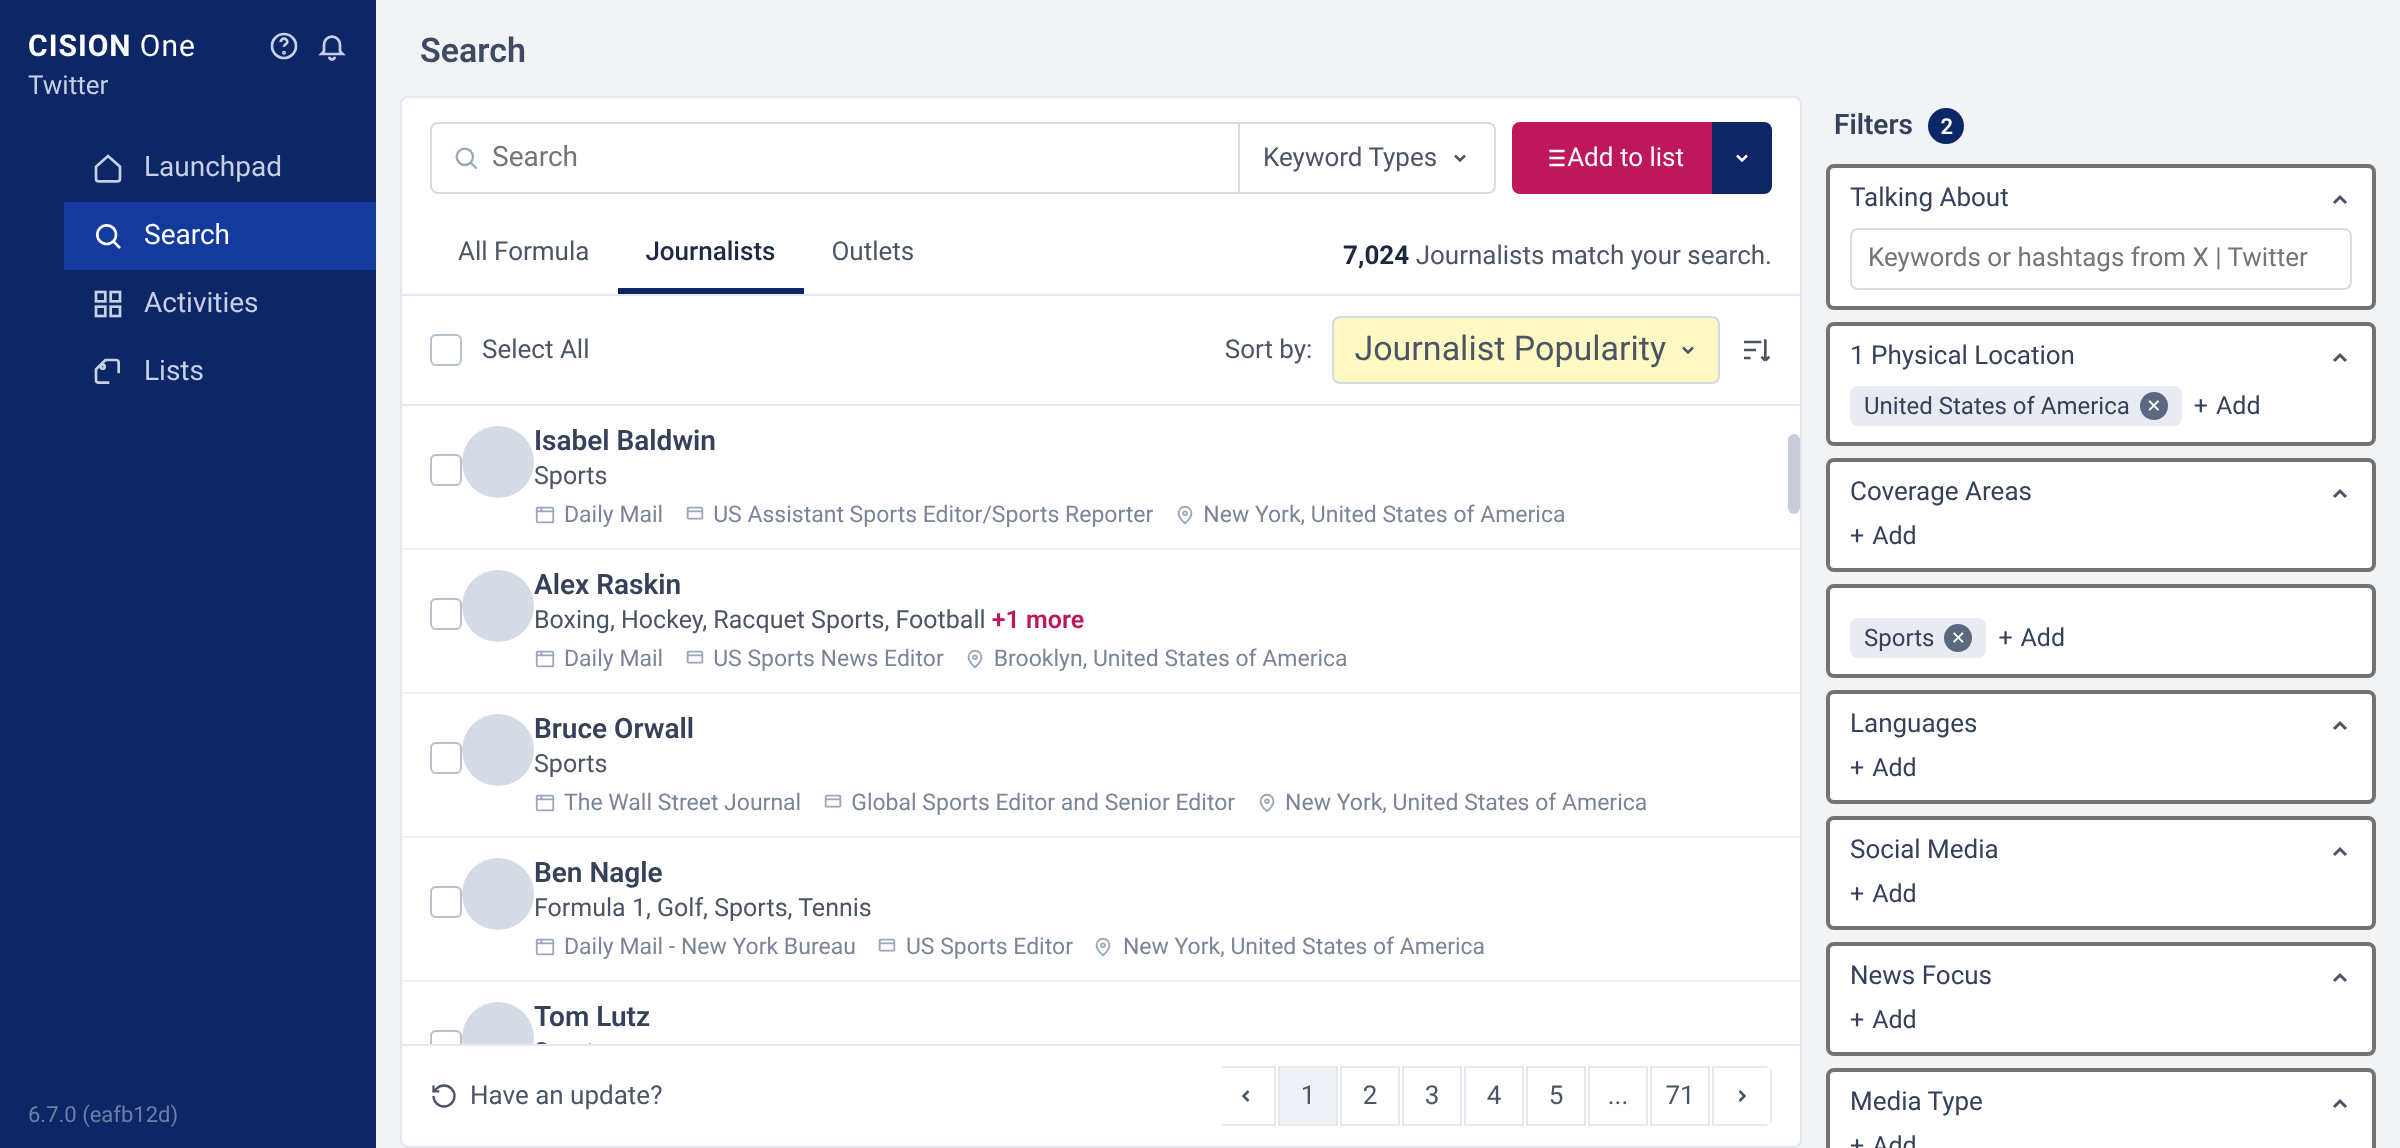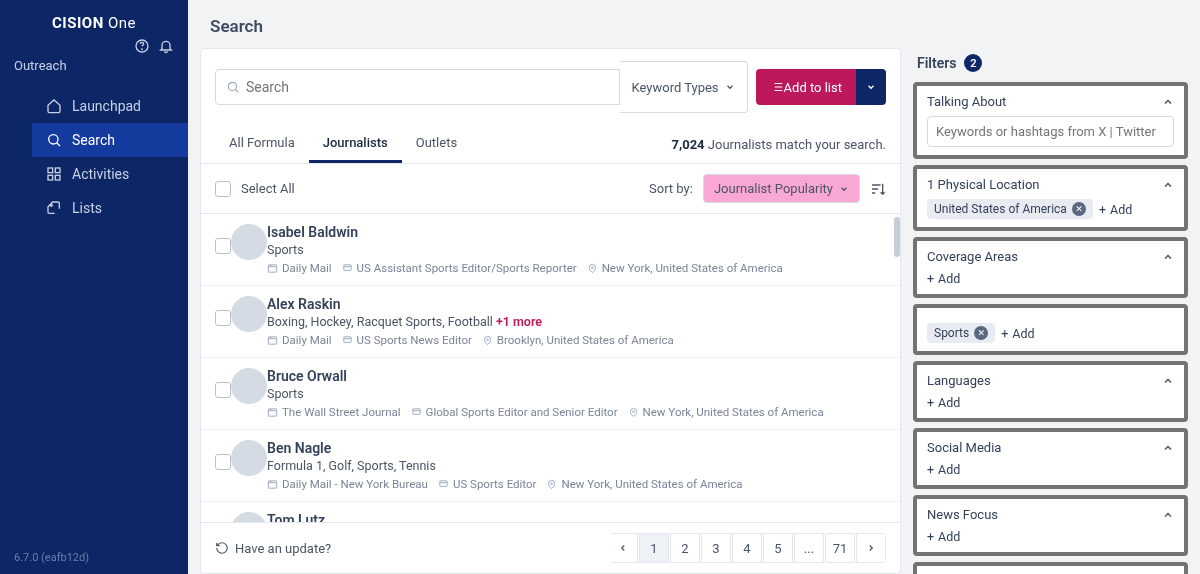--- a/index.html
+++ b/index.html
@@ -1,70 +1,70 @@
 <!DOCTYPE html>
 <html><head>
 <meta charset="utf-8">
 <style>
 * { margin: 0; padding: 0; box-sizing: border-box; font-family: -apple-system, BlinkMacSystemFont, "Segoe UI", Roboto, sans-serif; }
 body { display: flex; width: 1200px; height: 574px; overflow: hidden; background: #f1f3f5; }
 .sidebar { width: 188px; background: #0d2666; color: #fff; display: flex; flex-direction: column; flex-shrink: 0; }
-.sidebar-header { display: flex; align-items: center; gap: 6px; padding: 14px 14px 4px; flex-direction: column; }
+.sidebar-header { display: flex; align-items: center; gap: 6px; padding: 14px 14px 4px; }
 .brand { font-size: 15px; letter-spacing: .5px; font-weight: 300; }
 .brand .bold { font-weight: 700; }
 .brand .one { font-weight: 400; }
 .header-icons { display: flex; gap: 8px; margin-left: auto; }
 .header-icons span { display:inline-flex; align-items:center; justify-content:center; cursor:pointer; }
 .sub { padding: 0 14px 10px; font-size: 13px; color: #c7d0e5; }
 .nav { margin-top: 6px; }
 .nav-item { display: flex; align-items: center; gap: 10px; padding: 9px 14px; font-size: 14px; color: #c7d0e5; cursor: pointer; margin-left: 32px; }
 .nav-item.active { background: #153a9e; color: #fff; }
 .nav-item svg { width: 16px; height: 16px; }
 .version { margin-top: auto; padding: 10px 14px; font-size: 11px; color: #6b7fa8; }
 .content { flex: 1; display: flex; flex-direction: column; min-width: 0; }
 .page-title { font-size: 17px; font-weight: 600; color: #3e4b63; padding: 16px 22px 12px; }
 .panel { display: flex; gap: 12px; padding: 0 12px; flex: 1; min-height: 0; }
 .main { flex: 1; background: #fff; border-radius: 4px; display: flex; flex-direction: column; min-width: 0; position: relative; border:1px solid #e3e7ee; }
 .toolbar { display: flex; gap: 8px; padding: 12px 14px; align-items:center; }
 .search-wrap { flex:1; border:1px solid #d5dbe4; border-radius:4px 0 0 4px; display:flex; align-items:center; padding:0 10px; height:36px; }
 .search-wrap svg { color:#9aa6b9; }
 .search-input { border:0; outline:0; font-size:14px; margin-left:6px; flex:1; color:#4b5565; }
-.kw-btn { border:1px solid #d5dbe4; border-left:0; border-radius:0 4px 4px 0; height:52px; background:#fff; padding:0 12px; font-size:13px; color:#4b5565; display:flex; align-items:center; gap:6px; cursor:pointer; margin-left:-8px; }
+.kw-btn { border:1px solid #d5dbe4; border-left:0; border-radius:0 4px 4px 0; height:36px; background:#fff; padding:0 12px; font-size:13px; color:#4b5565; display:flex; align-items:center; gap:6px; cursor:pointer; margin-left:-8px; }
 .add-group { margin-left:auto; display:flex; }
 .add-list { background:#be185d; color:#fff; border:0; border-radius:4px 0 0 4px; padding:0 14px; height:36px; display:flex; align-items:center; gap:0; font-size:13px; cursor:pointer; }
 .add-dd { background:#0d2666; color:#fff; border:0; border-radius:0 4px 4px 0; width:30px; height:36px; display:flex; align-items:center; justify-content:center; cursor:pointer; }
 .tabs-row { display:flex; align-items:center; border-bottom:1px solid #e3e7ee; padding:0 14px; }
 .tab { font-size:13px; color:#4b5565; padding:10px 14px; cursor:pointer; border-bottom:3px solid transparent; }
 .tab.active { border-bottom-color:#0d2666; color:#1c2940; font-weight:500; }
 .count { margin-left:auto; font-size:13px; color:#4b5565; }
 .count b { color:#1c2940; }
 .controls-row { display:flex; align-items:center; padding:10px 14px; border-bottom:1px solid #e3e7ee; font-size:13px; color:#4b5565; }
 .chk { width:16px; height:16px; border:1px solid #b8c0cf; border-radius:3px; cursor:pointer; flex-shrink:0; }
 .sort-wrap { margin-left:auto; display:flex; align-items:center; gap:10px; }
-.sort-btn { border:1px solid #d5dbe4; border-radius:4px; padding:6px 10px; display:flex; align-items:center; gap:6px; cursor:pointer; background:#f9a8d4; color:#4b5565; font-size:13px;text-align:center; }
+.sort-btn { border:1px solid #d5dbe4; border-radius:4px; padding:6px 10px; display:flex; align-items:center; gap:6px; cursor:pointer; background:#fef9c3; color:#4b5565; font-size:17px;text-align:center; }
 .list { flex:1; overflow-y:auto; }
 .row { display:flex; padding:10px 14px; border-bottom:1px solid #eef1f5; }
 .row .chk { margin-top:14px; }
 .avatar { width:36px; height:36px; border-radius:50%; background:#d5dbe4; flex-shrink:0; display:flex; align-items:center; justify-content:center; font-size:12px; color:#6b7b94; background-size:cover; }
 .row-body { flex:1; min-width:0; }
 .name { font-size:14px; font-weight:600; color:#35415a; }
 .topics { font-size:12.5px; color:#4b5565; margin-top:2px; }
 .meta { display:flex; flex-wrap:wrap; gap:10px; margin-top:4px; font-size:11.5px; color:#7a8599; align-items:center; }
 .meta span { display:flex; align-items:center; gap:4px; }
 .more { color:#be185d; font-weight:600; }
 .footer { display:flex; align-items:center; padding:10px 14px; border-top:1px solid #e3e7ee; }
 .update { display:flex; align-items:center; gap:6px; font-size:13px; color:#4b5565; cursor:pointer; }
 .pager { margin-left:auto; display:flex; gap:2px; border-radius:4px; overflow:hidden;}
 .pg { width:30px; height:30px; display:flex; align-items:center; justify-content:center; border:1px solid #e3e7ee; cursor:pointer; font-size:13px; color:#4b5565; background:#fff; margin-left:-1px; }
 .pg.active { background:#eef1f5; }
 .scroll-thumb { position:absolute; right:0; top:168px; width:6px; height:40px; background:#c7ceda; border-radius:3px; }
 .filters { width: 275px; display:flex; flex-direction:column; gap:6px; }
 .filters-header { display:flex; align-items:center; gap:8px; padding:6px 4px 4px; font-size:14px; font-weight:600; color:#35415a; }
 .badge { background:#0d2666; color:#fff; border-radius:50%; width:18px; height:18px; display:flex; align-items:center; justify-content:center; font-size:11px; }
-.f-section { background:#fff; border:4px solid #737373; border-radius:4px; padding:8px 10px; }
+.f-section { background:#fff; border:2px solid #737373; border-radius:4px; padding:8px 10px; }
 .f-head { display:flex; align-items:center; justify-content:space-between; font-size:13px; color:#35415a; cursor:pointer; }
 .f-body { margin-top:7px; display:flex; flex-wrap:wrap; gap:6px; }
 .f-input { width:100%; border:1px solid #d5dbe4; border-radius:4px; padding:7px 8px; font-size:13px; color:#4b5565; }
 .chip { background:#e8ebf1; border-radius:4px; padding:3px 7px; font-size:12px; color:#35415a; display:flex; align-items:center; gap:5px; }
 .chip .x { background:#5a6880; color:#fff; width:14px; height:14px; border-radius:50%; display:flex; align-items:center; justify-content:center; font-size:9px; cursor:pointer; }
 .add-link { display:flex; align-items:center; gap:4px; font-size:12.5px; color:#35415a; cursor:pointer; }
 svg { display:block; }
 </style>
 </head>
 <body>
@@ -81,21 +81,21 @@
           </svg>
         </span>
       <span>
           <svg width="16" height="16" viewBox="0 0 24 24" fill="none" stroke="#c7d0e5" stroke-width="2">
             <path d="M18 16v-5a6 6 0 10-12 0v5l-2 2h16l-2-2z"></path>
             <path d="M10 20a2 2 0 004 0"></path>
           </svg>
         </span>
     </div>
   </div>
-  <div class="sub">Outreach</div>
+  <div class="sub">Twitter</div>
   <div class="nav">
     <div class="nav-item">
         <svg viewBox="0 0 24 24" fill="none" stroke="currentColor" stroke-width="2">
           <path d="M3 11l9-8 9 8v9a2 2 0 01-2 2H5a2 2 0 01-2-2z"></path>
         </svg>
         <span>Launchpad</span>
       </div>
     <div class="nav-item active">
         <svg viewBox="0 0 24 24" fill="none" stroke="currentColor" stroke-width="2">
           <circle cx="11" cy="11" r="7"></circle>

